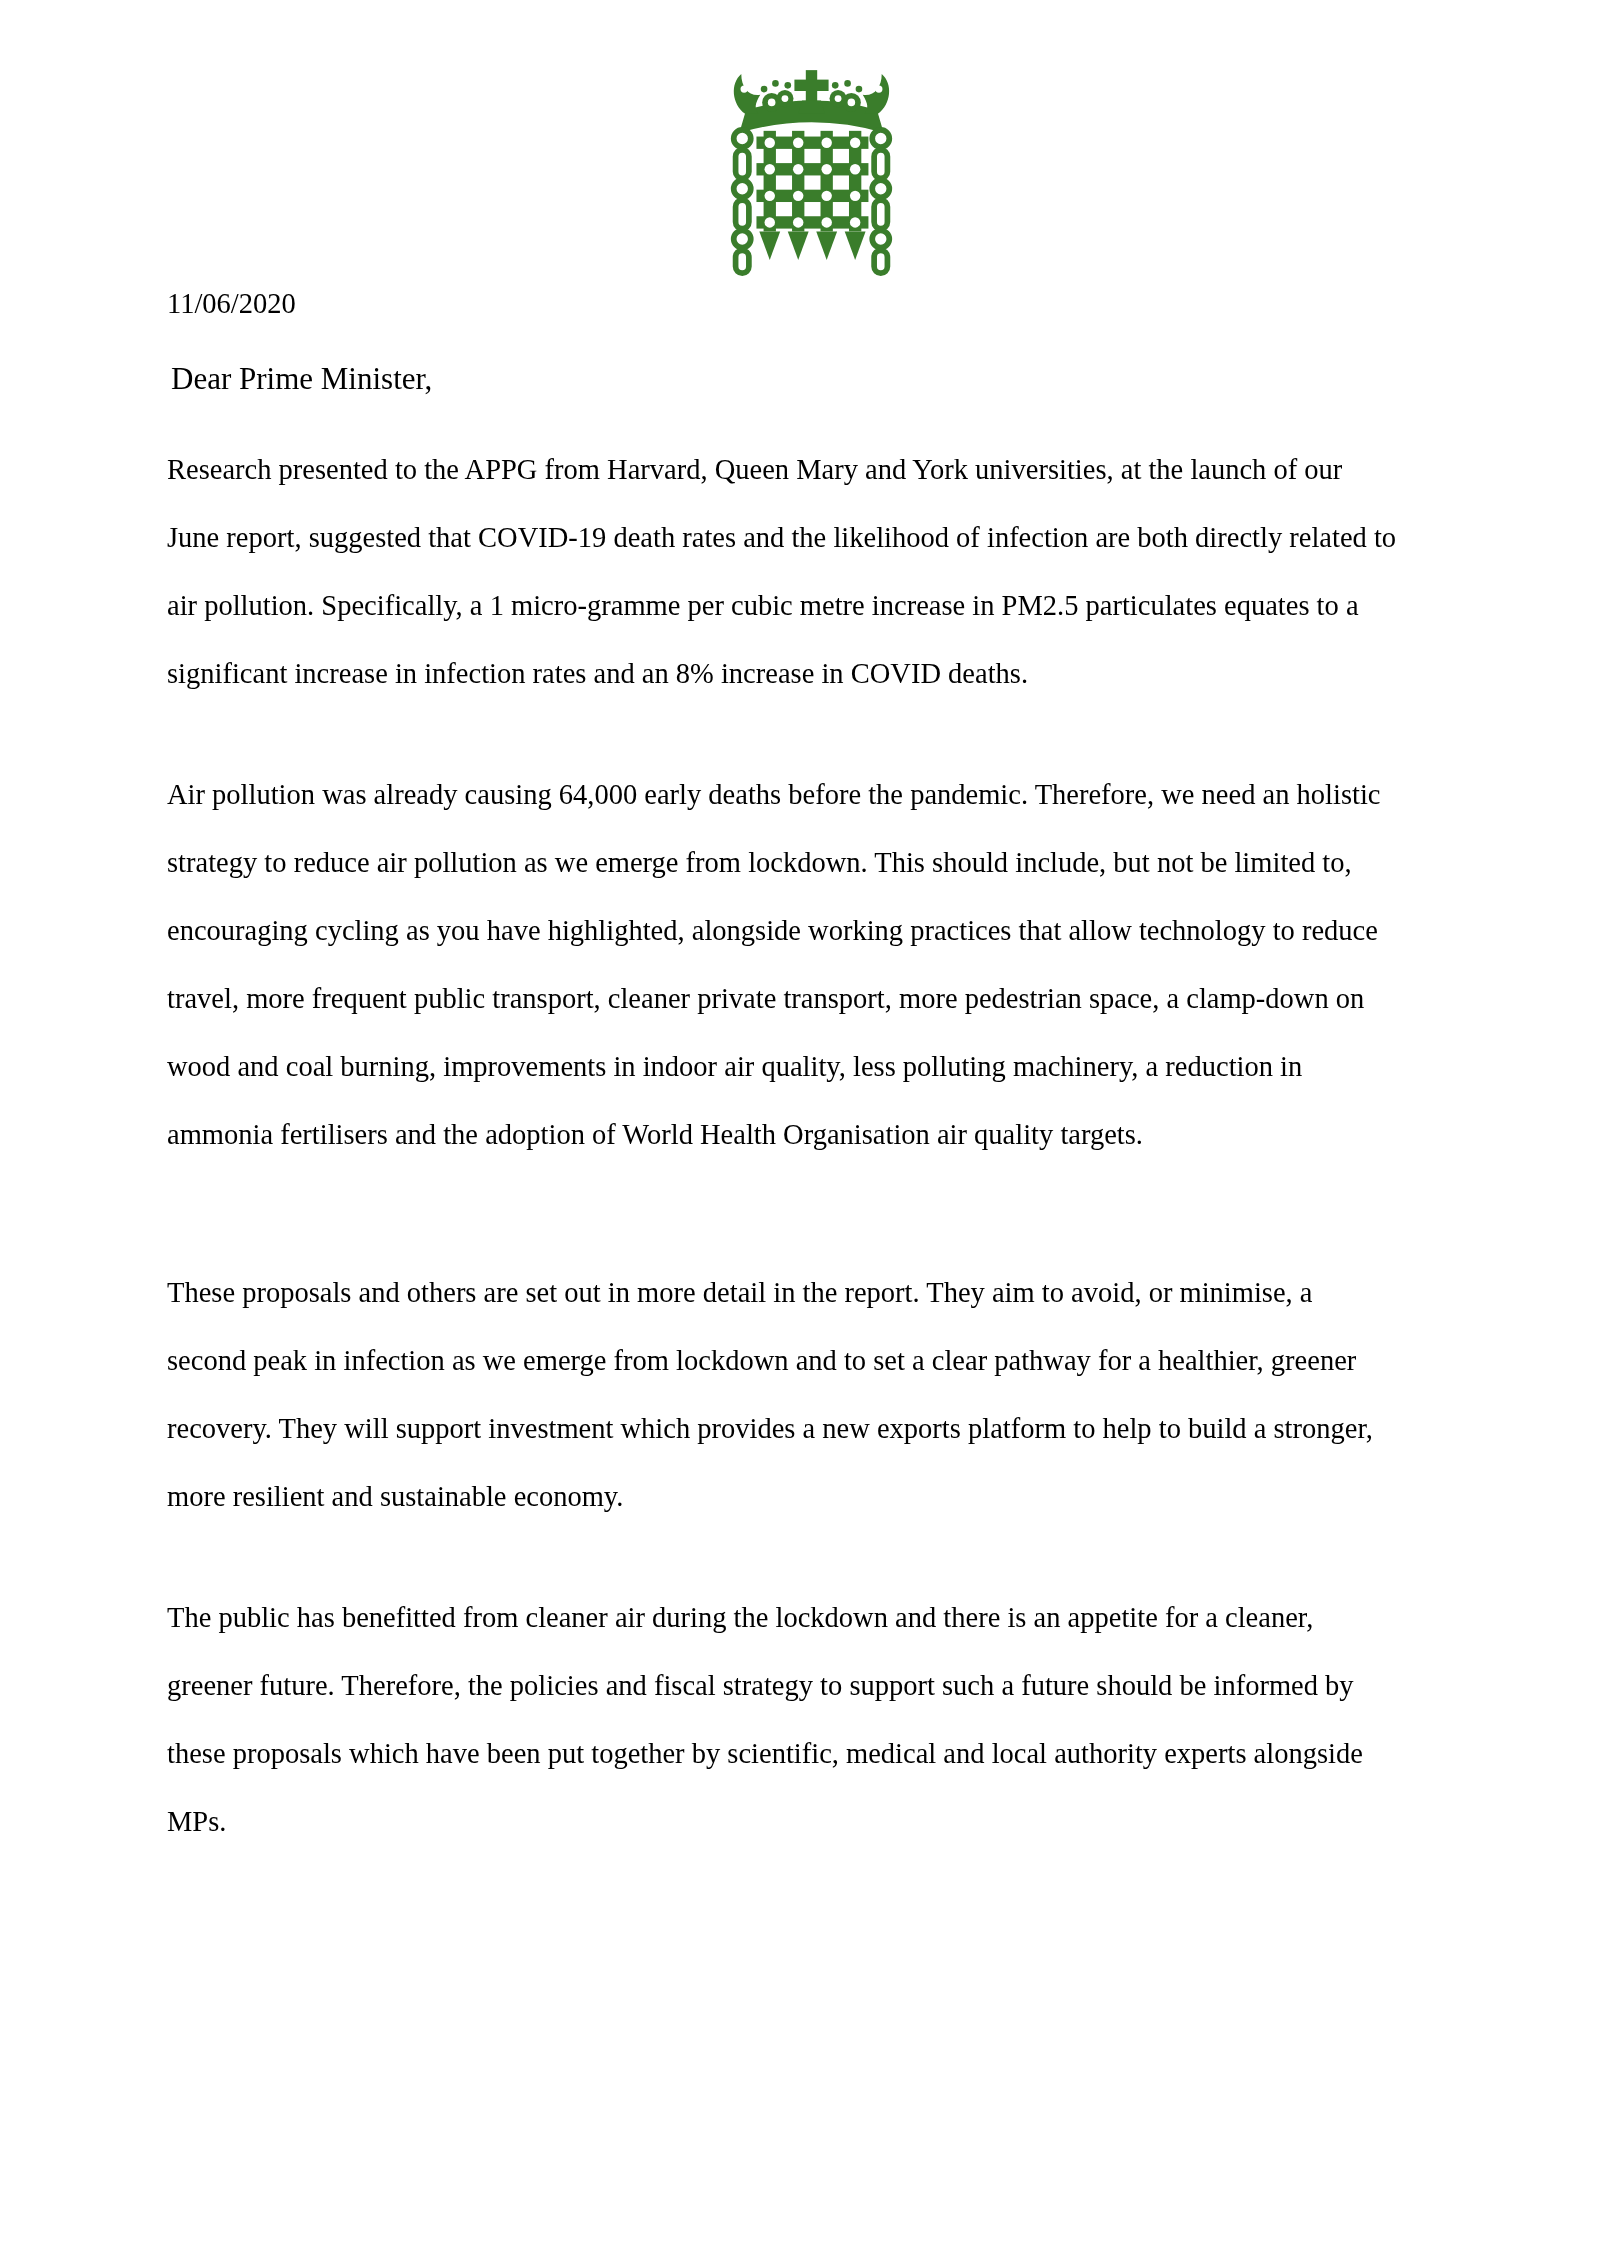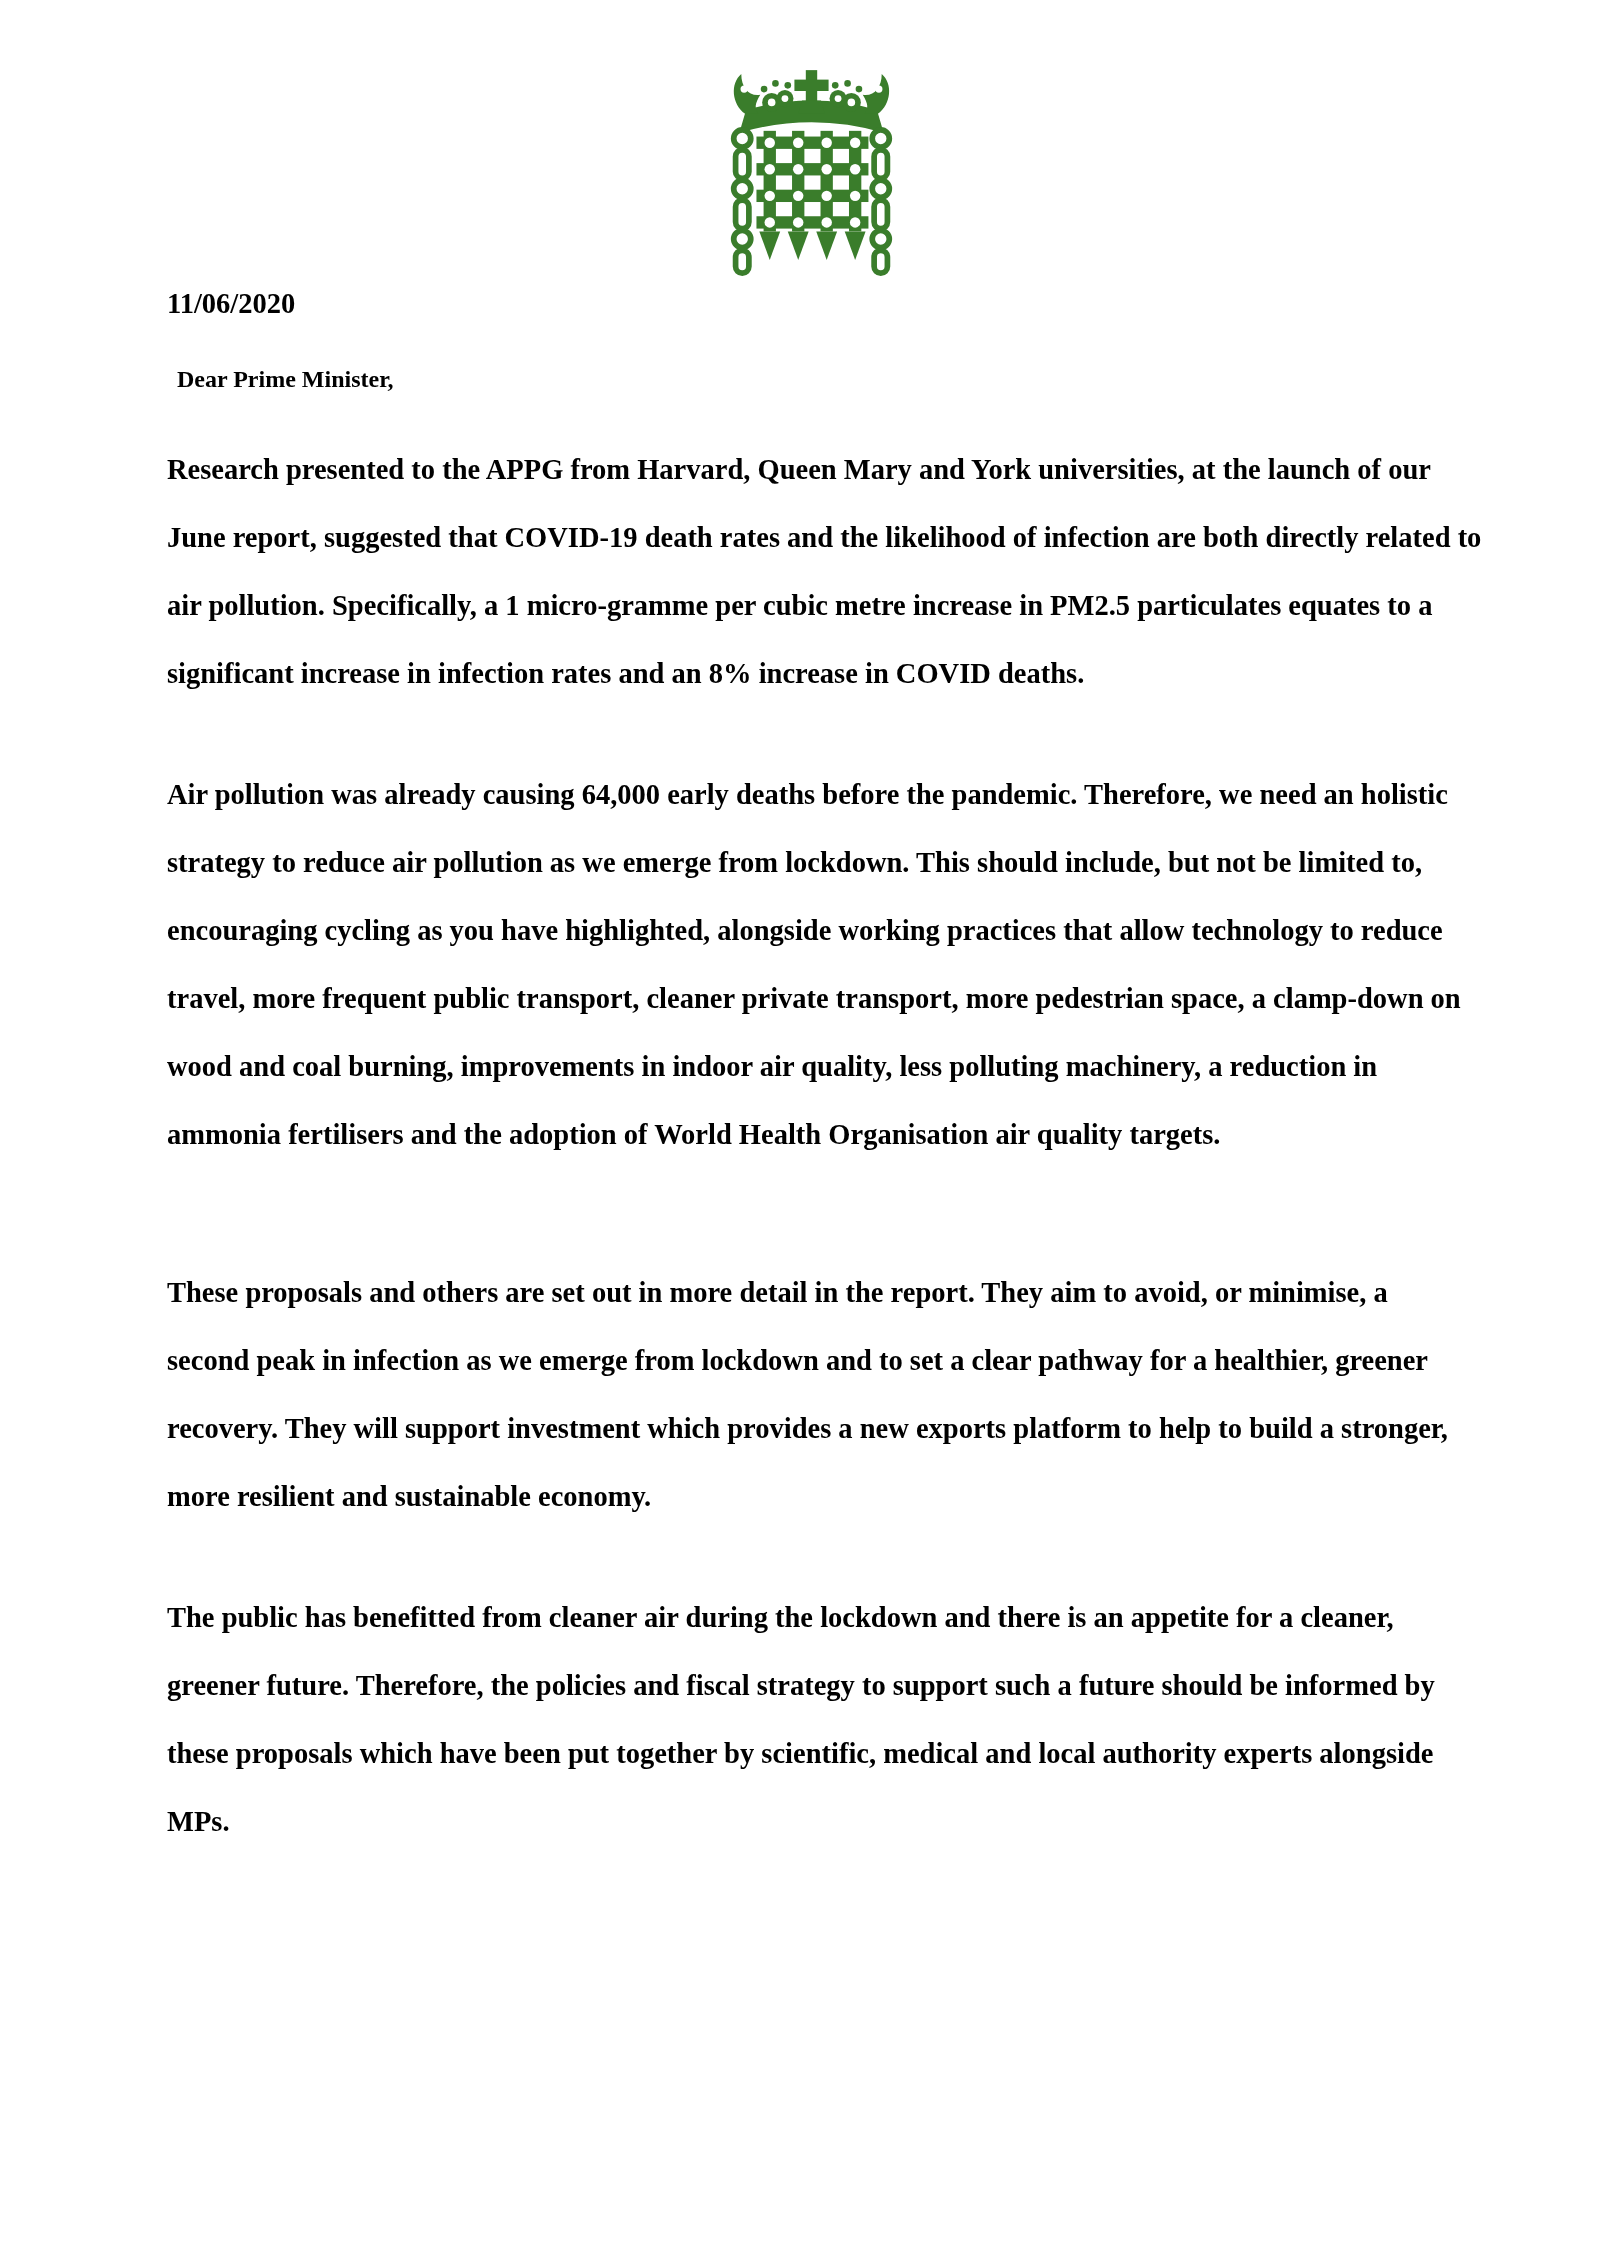--- a/index.html
+++ b/index.html
@@ -12,31 +12,30 @@
     overflow: hidden;
   }
   .logo-wrap {
     width: 167px;
     height: 209px;
     margin: 70px auto 0 auto;
   }
   .logo-wrap svg { display: block; }
   .content {
     padding: 0 61px 0 167px;
-    font-weight: bold;
   }
   .date {
     font-size: 28.5px;
     line-height: 38px;
     margin: 5.7px 0 0 0;
   }
   .salutation {
-    font-size: 24px;
+    font-size: 31px;
     line-height: 38px;
-    margin: 37px 0 0 10px;
+    margin: 37px 0 0 4px;
   }
   p.para {
     font-size: 28.5px;
     line-height: 68px;
     white-space: pre;
     margin: 38px 0 53px 0;
   }
   p.para.gap-after { margin-bottom: 90px; }
 </style>
 </head>

